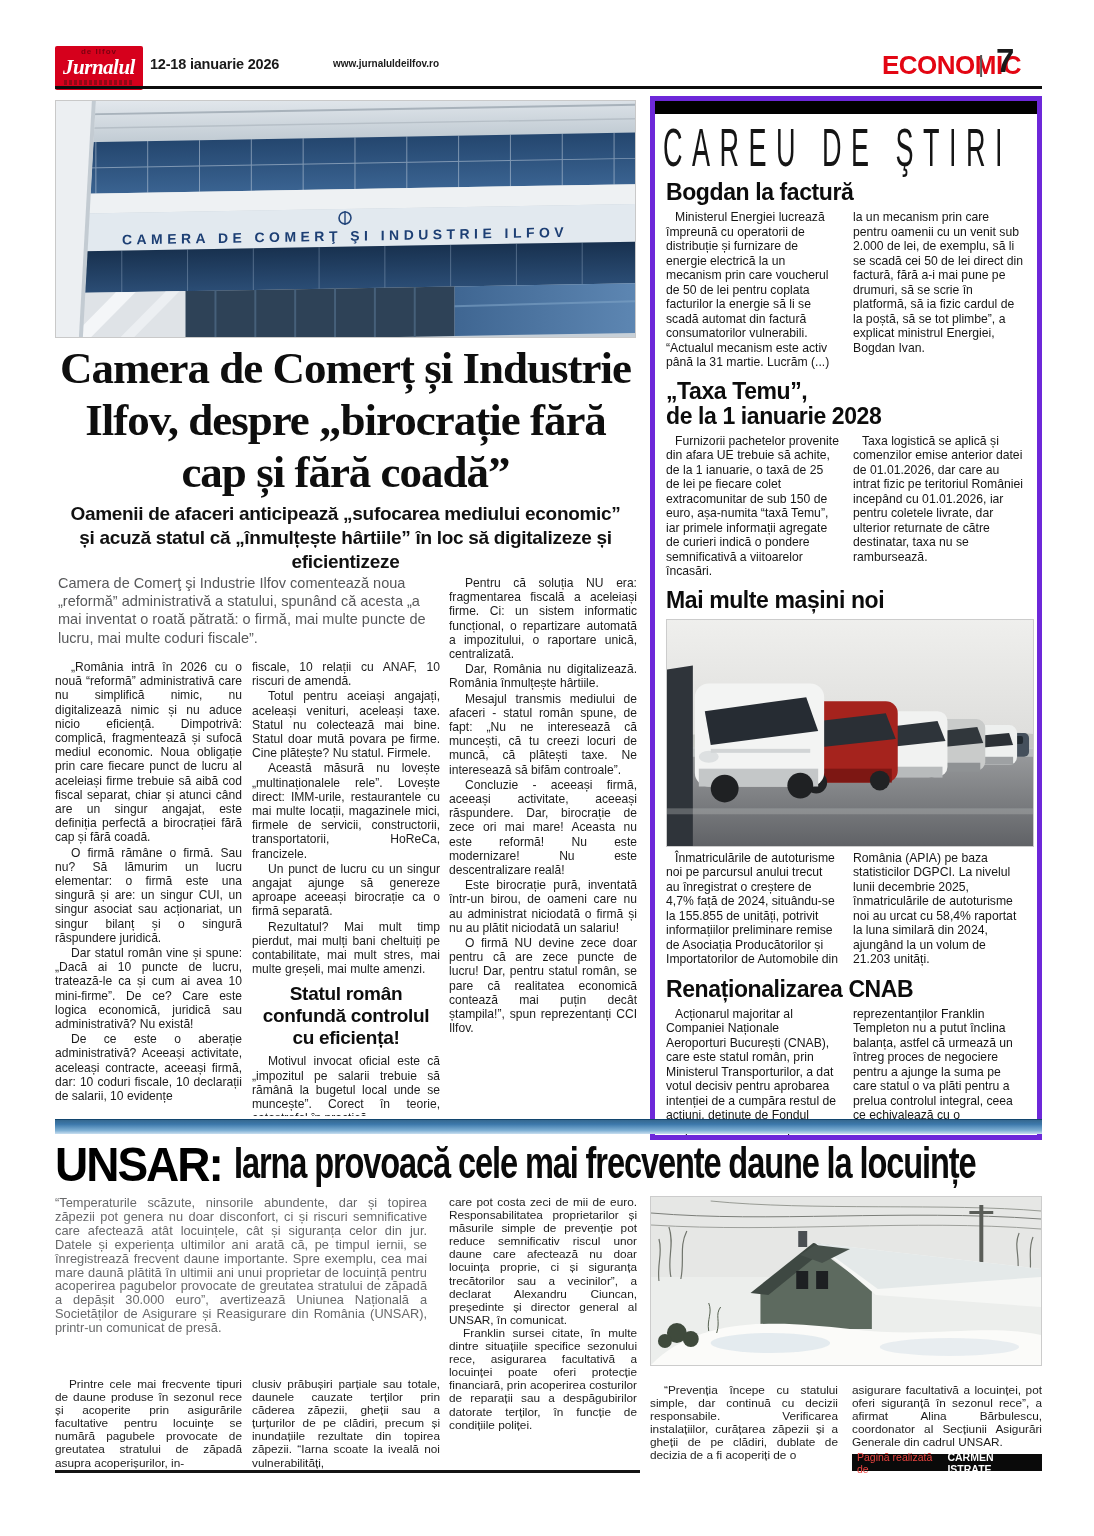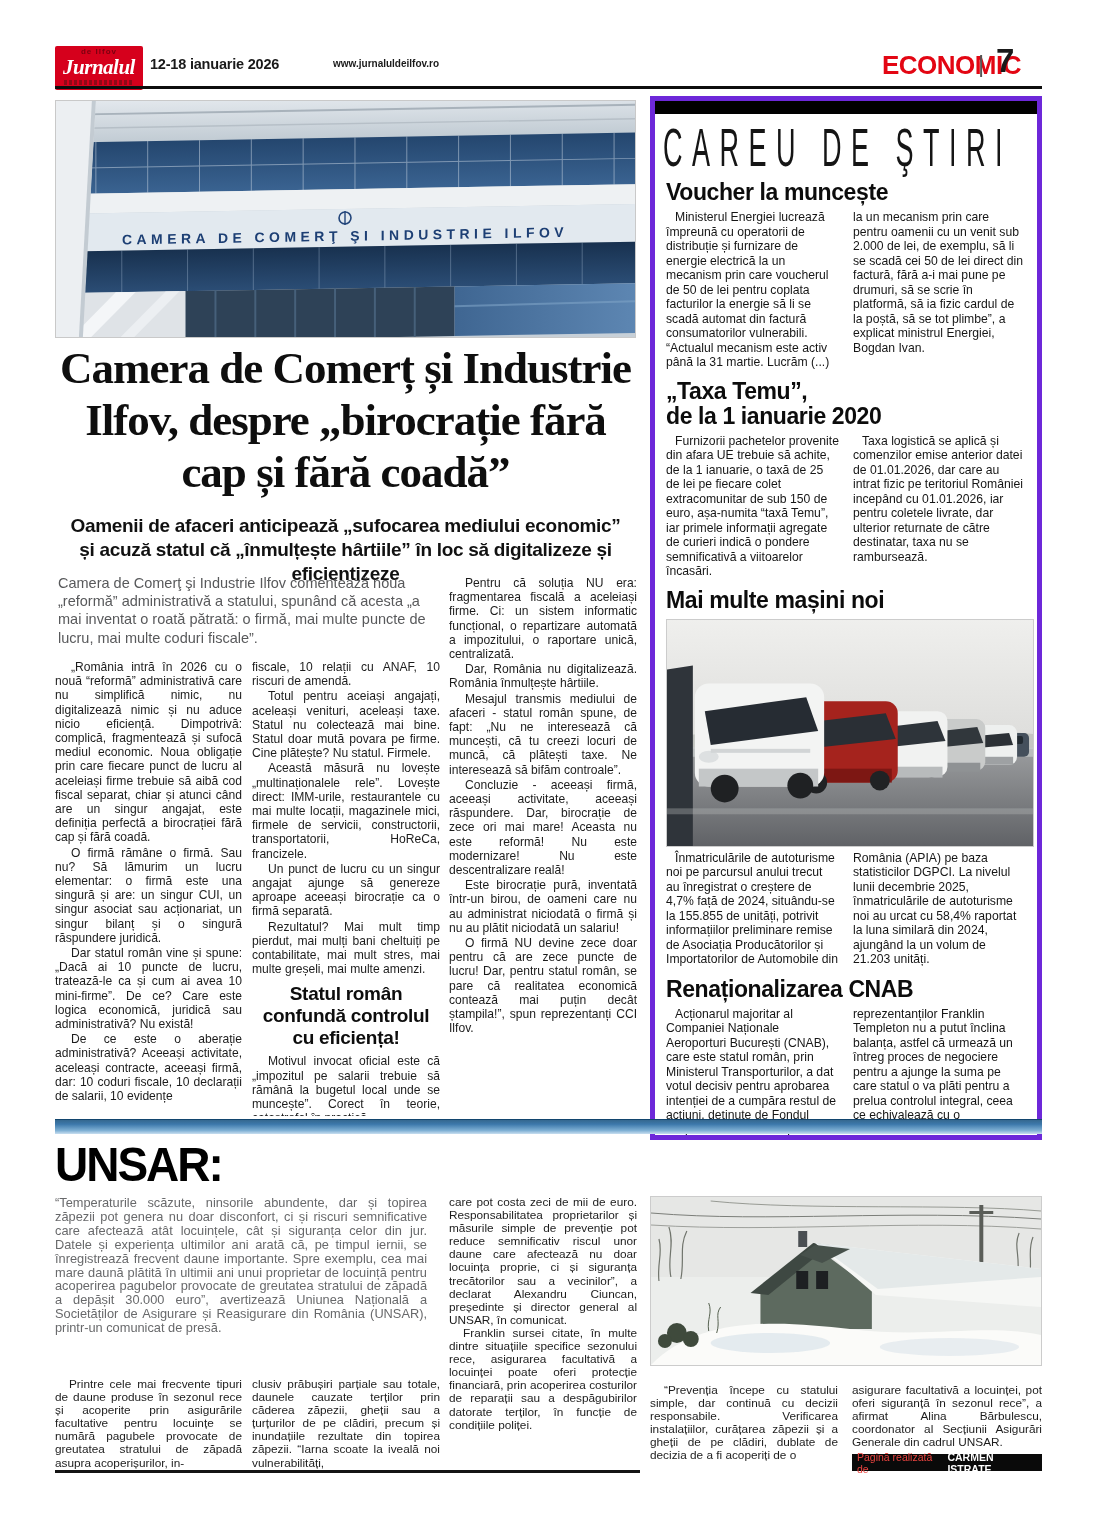--- a/index.html
+++ b/index.html
@@ -26,21 +26,21 @@
   .photo{display:block;}
   .building-photo{left:55px;top:100px;width:581px;height:238px;border:1px solid #c9c9c9;box-sizing:border-box;}
   .cars-photo{width:368px;height:228px;border:1px solid #cccccc;box-sizing:border-box;margin:6px 0 4px;}
   .snow-photo{left:650px;top:1196px;width:392px;height:170px;border:1px solid #cccccc;box-sizing:border-box;}
 
   
   .headline{left:55px;top:342px;width:581px;text-align:center;
             font-family:"Liberation Serif","DejaVu Serif",serif;font-weight:bold;
             font-size:45px;line-height:52px;letter-spacing:-1px;color:#0e0e0e;}
   .headline span{display:block;}
-  .subtitle{left:55px;top:514px;width:581px;text-align:center;font-weight:bold;
+  .subtitle{left:55px;top:502px;width:581px;text-align:center;font-weight:bold;
             font-size:19px;line-height:24px;letter-spacing:-0.3px;color:#111;}
   .subtitle span{display:block;}
   .intro{left:58px;top:574px;width:384px;font-size:14.5px;line-height:18.2px;color:#58595b;text-align:left;}
   .art-col{overflow:hidden;font-size:12.1px;line-height:14.2px;text-align:justify;color:#1c1c1c;}
   .art-col p{margin:0 0 1px 0;text-indent:16px;}
   .art-col p.cont{text-indent:0;}
   .col1{left:55px;top:660px;width:187px;height:456px;}
   .col2{left:252px;top:660px;width:188px;height:456px;}
   .col3{left:449px;top:576px;width:188px;height:540px;}
   .art-subhead{font-size:19px;line-height:22px;font-weight:bold;text-align:center;text-indent:0 !important;
@@ -56,21 +56,21 @@
   .rc-inner{padding:0 11px;}
   .news-h{font-size:23px;line-height:25px;font-weight:bold;letter-spacing:-0.4px;margin:9px 0 5px 0;color:#0c0c0c;}
   .news-h span{display:block;}
   .nbody{font-size:12.2px;line-height:14.5px;color:#161616;text-align:left;}
   .nbody p{margin:0 0 2px 0;text-indent:9px;}
   .cols2{column-count:2;column-gap:14px;}
 
   
   .blue-bar{left:55px;top:1119px;width:987px;height:14px;border-top:1px solid #12456e;
             background:linear-gradient(180deg,#35688f 0%,#3c78ab 30%,#7fb0d4 75%,#c9dff0 100%);}
-  .unsar-head{left:55px;top:1138px;width:987px;height:54px;display:flex;align-items:flex-start;gap:24px;overflow:hidden;flex-direction:column;}
+  .unsar-head{left:55px;top:1138px;width:987px;height:54px;display:flex;align-items:flex-start;gap:12px;overflow:hidden;}
   .unsar-kicker{font-size:46px;line-height:50px;font-weight:bold;letter-spacing:-2px;color:#000;transform:scaleY(1.04);transform-origin:left top;}
   .unsar-title{display:inline-block;font-size:44px;line-height:50px;font-weight:bold;letter-spacing:-1.5px;
                transform:scaleX(0.74);transform-origin:left top;white-space:nowrap;color:#0a0a0a;}
   .unsar-intro{left:55px;top:1196px;width:372px;font-size:12.8px;line-height:13.9px;color:#68696b;text-align:justify;}
   .u-col{overflow:hidden;font-size:11.8px;line-height:13.1px;text-align:justify;color:#1c1c1c;}
   .u-col p{margin:0;text-indent:14px;}
   .u-col p.cont{text-indent:0;}
   .ucol1{left:55px;top:1378px;width:187px;height:92px;}
   .ucol2{left:252px;top:1378px;width:188px;height:92px;}
   .ucol3{left:449px;top:1196px;width:188px;height:272px;}
@@ -210,31 +210,31 @@
   </div>
 
   <div class="abs news-col">
     <div class="news-topbar"></div>
     <div class="masthead-wrap">
       <span class="masthead">CAREU DE ŞTIRI</span>
     </div>
     <div class="rc-inner">
       <section>
         <h3 class="news-h">
-          <span>Voucher la muncește</span>
+          <span>Bogdan la factură</span>
         </h3>
         <div class="nbody cols2">
           <p>Ministerul Energiei lucrează împreună cu operatorii de distribuție și furnizare de energie electrică la un mecanism prin care voucherul de 50 de lei pentru coplata facturilor la energie să li se scadă automat din factură consumatorilor vulnerabili. “Actualul mecanism este activ până la 31 martie. Lucrăm (...) la un mecanism prin care pentru oamenii cu un venit sub 2.000 de lei, de exemplu, să li se scadă cei 50 de lei direct din factură, fără a-i mai pune pe drumuri, să se scrie în platformă, să ia fizic cardul de la poștă, să se tot plimbe”, a explicat ministrul Energiei, Bogdan Ivan.</p>
         </div>
       </section>
 
       <section>
         <h3 class="news-h">
           <span>„Taxa Temu”,</span>
-          <span>de la 1 ianuarie 2020</span>
+          <span>de la 1 ianuarie 2028</span>
         </h3>
         <div class="nbody cols2">
           <p>Furnizorii pachetelor provenite din afara UE trebuie să achite, de la 1 ianuarie, o taxă de 25 de lei pe fiecare colet extracomunitar de sub 150 de euro, așa-numita “taxă Temu”, iar primele informații agregate de curieri indică o pondere semnificativă a viitoarelor încasări.</p>
           <p>Taxa logistică se aplică și comenzilor emise anterior datei de 01.01.2026, dar care au intrat fizic pe teritoriul României incepând cu 01.01.2026, iar pentru coletele livrate, dar ulterior returnate de către destinatar, taxa nu se rambursează.</p>
         </div>
       </section>
 
       <section>
         <h3 class="news-h">
           <span>Mai multe mașini noi</span>

